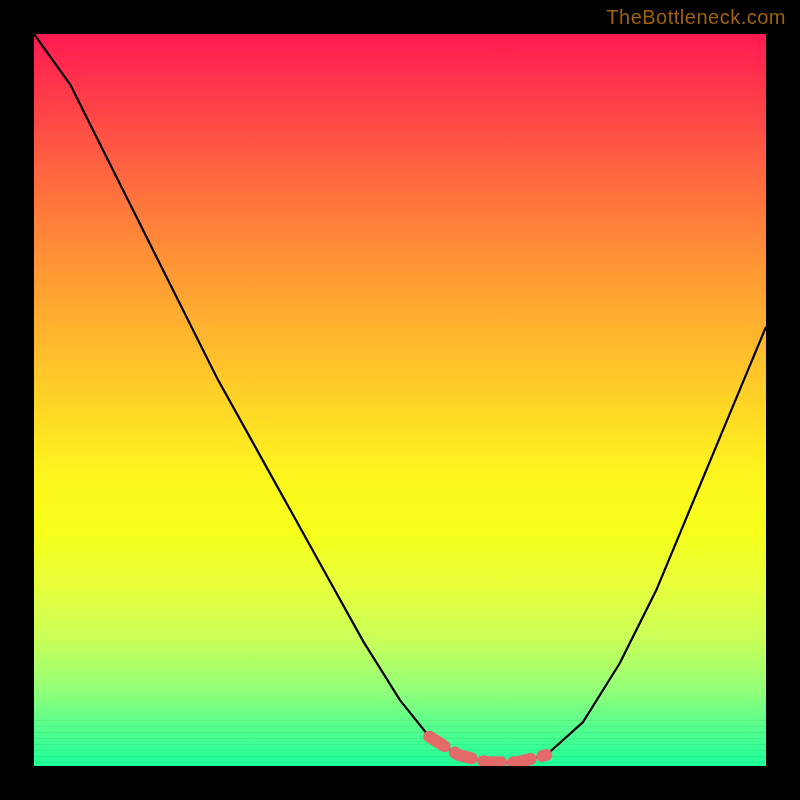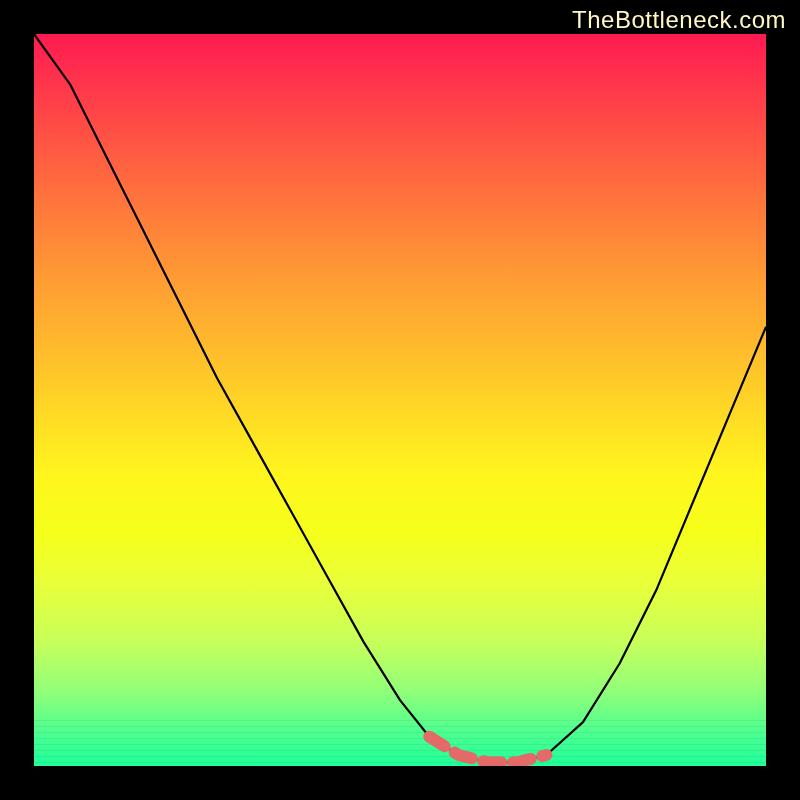--- a/index.html
+++ b/index.html
@@ -14,22 +14,22 @@
   .frame {
     position: relative;
     width: 800px;
     height: 800px;
     background: #000;
   }
   .watermark {
     position: absolute;
     top: 6px;
     right: 14px;
-    color: #fef9c3;
-    font-size: 24px;
+    color: #a16207;
+    font-size: 20px;
     letter-spacing: 0.5px;
     z-index: 10;
     font-weight: 400;
   }
   .gradient-box {
     position: absolute;
     left: 34px;
     top: 34px;
     width: 732px;
     height: 732px;

